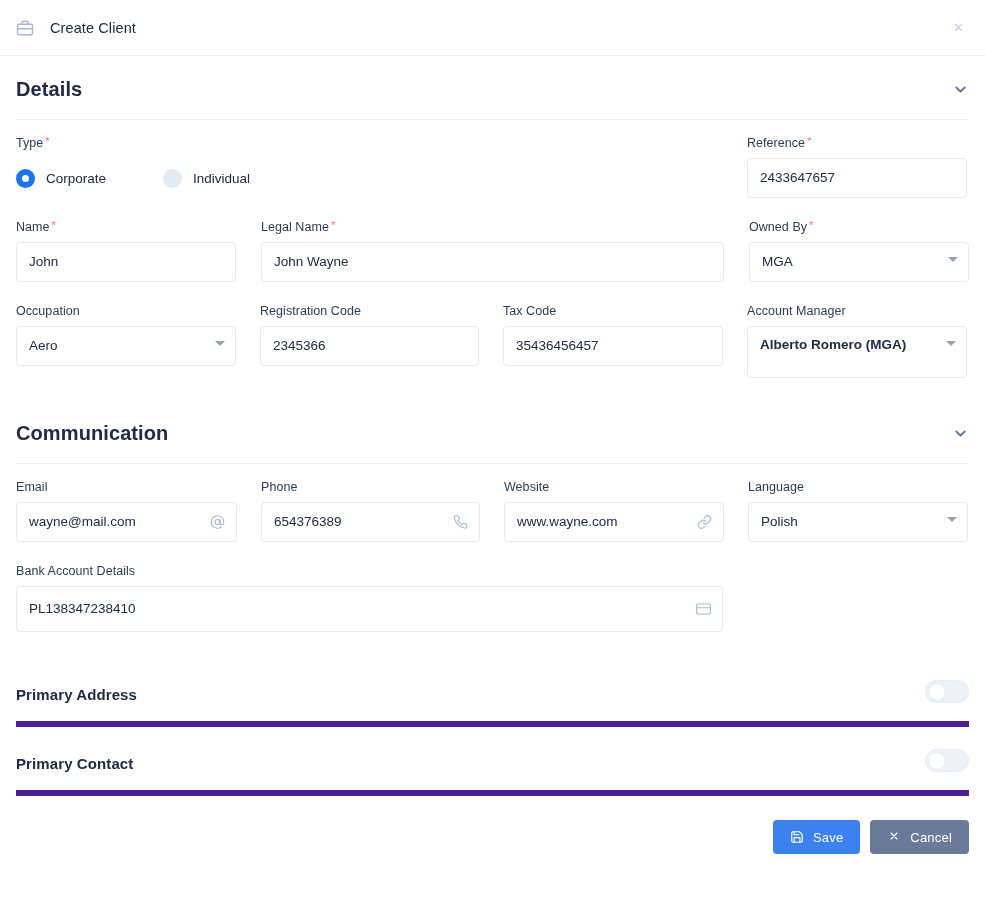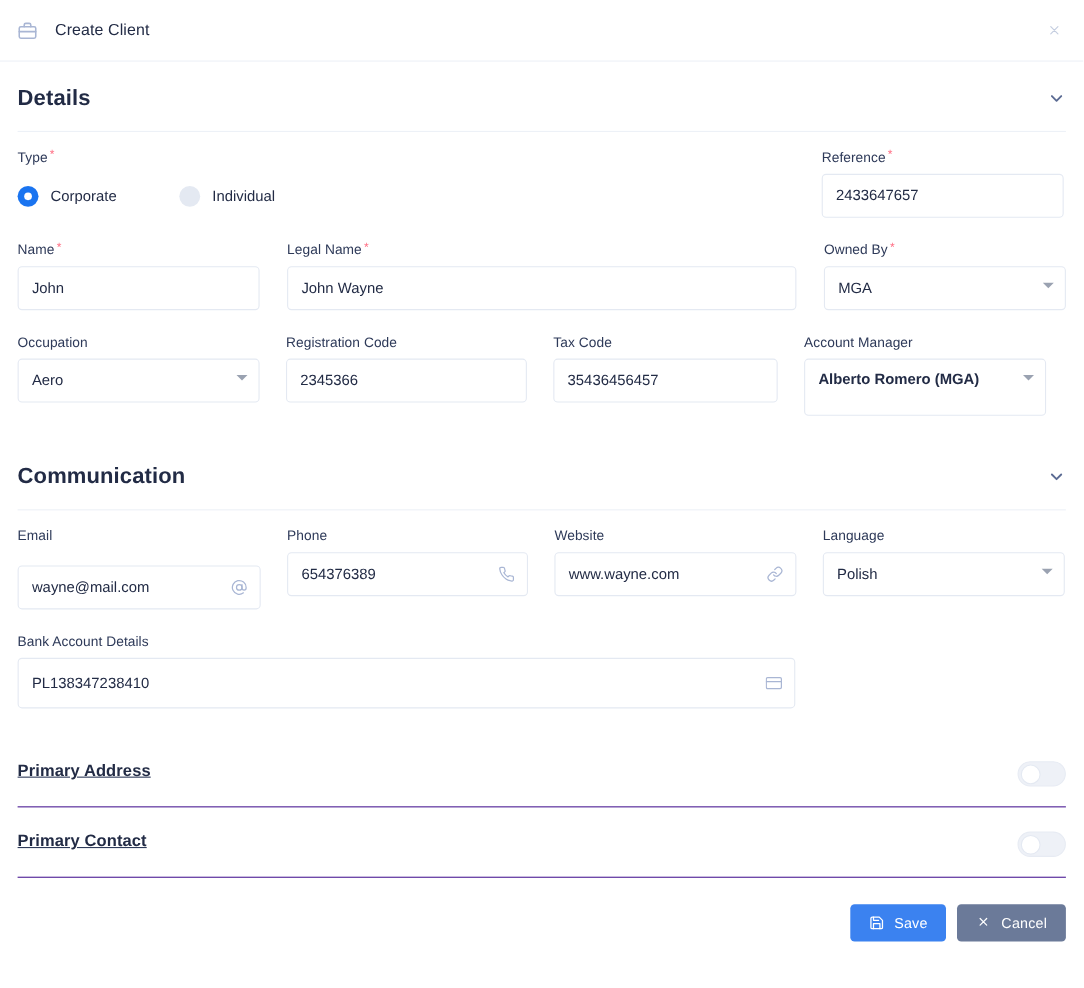--- a/index.html
+++ b/index.html
@@ -113,24 +113,23 @@
   }
   .radio.on .dot { background: #1a74f0; }
   .radio.on .dot::after {
     content: ""; width: 7px; height: 7px; border-radius: 50%; background: #fff;
   }
   .radio .rlbl { margin-left: 11px; font-size: 13.5px; color: #222b45; }
 
   
   .toggle-row {
     display: flex;
-    align-items: flex-start;
+    align-items: flex-end;
     padding: 22px 0 18px 0;
-    border-bottom: 1px solid #4c1d95;
-    text-decoration: underline;
+    border-bottom: 6px solid #4c1d95;
   }
   .toggle-row h2 {
     font-size: 15px; font-weight: bold; color: #222b45; letter-spacing: .1px;
   }
   .toggle-row .spacer { flex: 1; }
   .switch {
     width: 44px; height: 23px; border-radius: 12px;
     background: #eef1f7; border: 1px solid #e7ebf3;
     position: relative; cursor: pointer;
   }
@@ -252,21 +251,21 @@
           <span class="val">Aero</span>
           <span class="caret"></span>
         </div>
       </div>
       <div class="fld" style="width:219px;">
         <span class="lbl">Registration Code</span>
         <div class="ctrl">
           <span class="val">2345366</span>
         </div>
       </div>
-      <div class="fld" style="width:204px;">
+      <div class="fld" style="width:220px;">
         <span class="lbl">Tax Code</span>
         <div class="ctrl">
           <span class="val">35436456457</span>
         </div>
       </div>
       <div class="fld" style="width:220px;">
         <span class="lbl">Account Manager</span>
         <div class="ctrl sel" style="min-height:52px; align-items:flex-start;font-weight:bold;">
           <span class="val">Alberto Romero (MGA)</span>
           <span class="caret"></span>
@@ -278,21 +277,21 @@
       <h2>Communication</h2>
       <span class="spacer"></span>
       <span class="chev">
         <svg viewBox="0 0 24 24" fill="none" stroke="currentColor" stroke-width="2.4" stroke-linecap="round" stroke-linejoin="round" width="17" height="17">
           <path d="m6 9 6 6 6-6"></path>
         </svg>
       </span>
     </div>
 
     <div class="row" style="margin-top:16px; gap:24px;">
-      <div class="fld" style="width:221px;gap:12px;">
+      <div class="fld" style="width:221px;">
         <span class="lbl">Email</span>
         <div class="ctrl">
           <span class="val">wayne@mail.com</span>
           <span class="fieldicon">
             <svg viewBox="0 0 24 24" fill="none" stroke="currentColor" stroke-width="1.8" stroke-linecap="round" stroke-linejoin="round" width="15" height="15">
               <circle cx="12" cy="12" r="4"></circle>
               <path d="M16 8v5a3 3 0 0 0 6 0v-1a10 10 0 1 0-3.92 7.94"></path>
             </svg>
           </span>
         </div>

